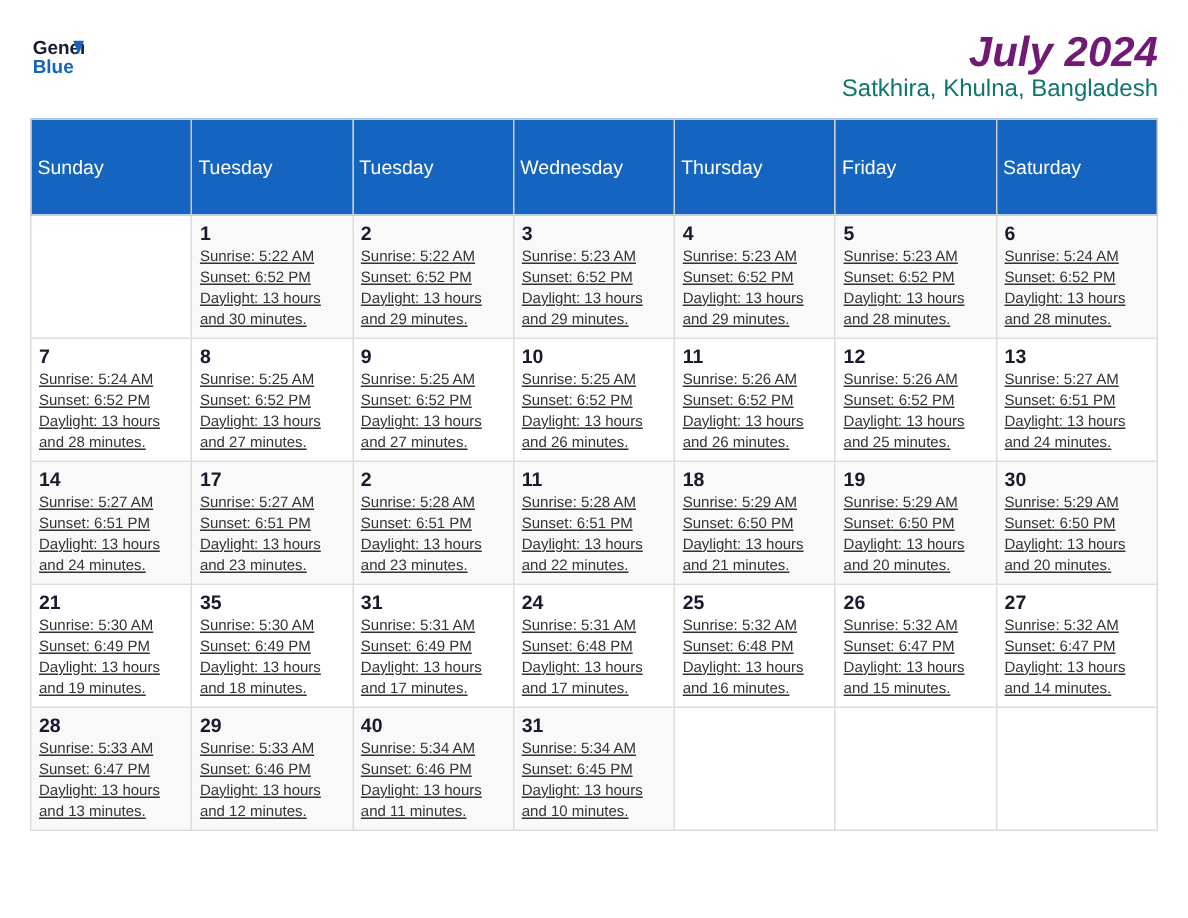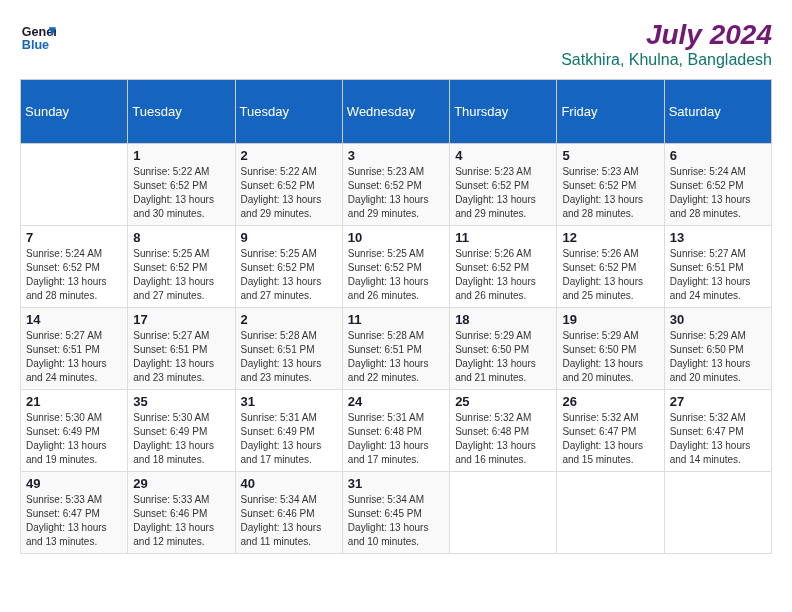--- a/index.html
+++ b/index.html
@@ -69,20 +69,21 @@
       font-size: 13px;
       font-weight: bold;
       color: #1a1a2e;
       display: block;
       margin-bottom: 2px;
     }
     .day-info {
       font-size: 10px;
       color: #333;
       line-height: 1.4;
+      text-decoration: underline;
     }
     .empty-cell {
       background: #fff !important;
     }
   </style>
 </head>
 <body>
 
 <div class="header-area">
   <div class="logo">
@@ -304,21 +305,21 @@
         <td>
           <span class="day-number">27</span>
           <div class="day-info" style="white-space: pre-line;">Sunrise: 5:32 AM
 Sunset: 6:47 PM
 Daylight: 13 hours
 and 14 minutes.</div>
         </td>
       </tr>
       <tr>
         <td>
-          <span class="day-number">49</span>
+          <span class="day-number">28</span>
           <div class="day-info" style="white-space: pre-line;">Sunrise: 5:33 AM
 Sunset: 6:47 PM
 Daylight: 13 hours
 and 13 minutes.</div>
         </td>
         <td>
           <span class="day-number">29</span>
           <div class="day-info" style="white-space: pre-line;">Sunrise: 5:33 AM
 Sunset: 6:46 PM
 Daylight: 13 hours

